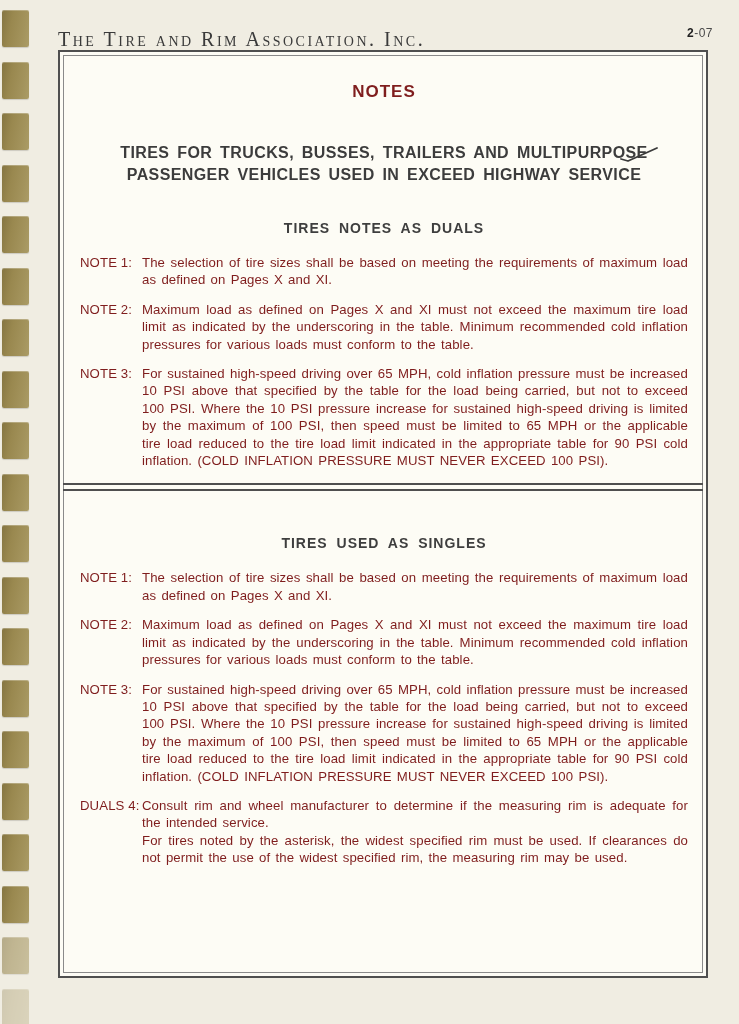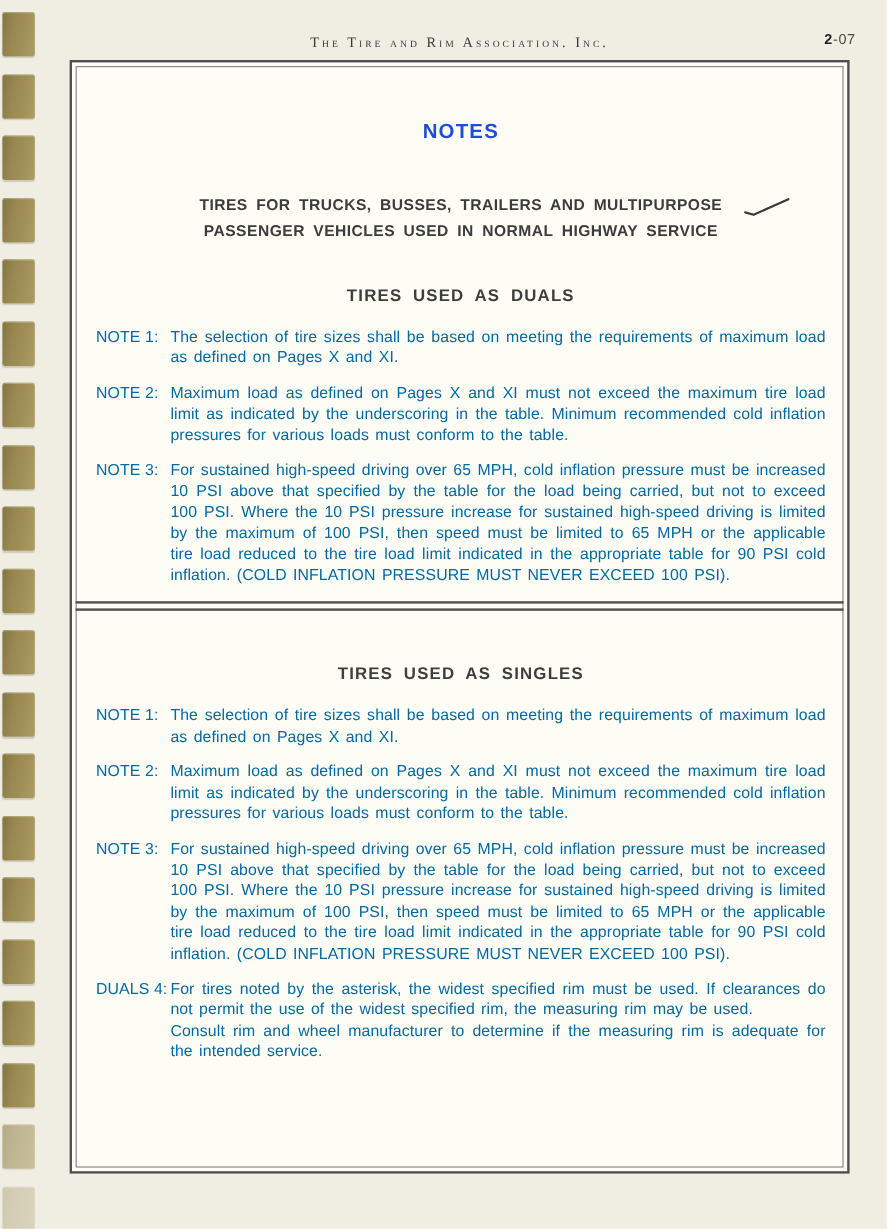--- a/index.html
+++ b/index.html
@@ -16,24 +16,24 @@
     position:absolute;left:2px;width:27px;height:37px;
     background:linear-gradient(100deg,#857541 0%,#99884f 35%,#a3935c 75%,#ab9c66 100%);
     border-radius:2px;
     box-shadow:inset 0 1px 0 rgba(255,255,255,.25), 0 1px 1px rgba(0,0,0,.15);
   }
   .binding-tab.fade1{opacity:.55;}
   .binding-tab.fade2{opacity:.3;}
 
   .running-head{
     position:absolute;left:58px;top:28px;width:650px;
-    text-align:center;
+    text-align:left;
     font-family:"Liberation Serif", serif;
     font-variant:small-caps;
-    font-size:12px;letter-spacing:2.5px;
+    font-size:20px;letter-spacing:2.5px;
     color:#3a3a3a;
   }
   .page-number{
     position:absolute;top:26px;right:26px;
     font-family:"Liberation Sans", sans-serif;
     font-size:12px;color:#4a4a4a;letter-spacing:.5px;
   }
   .page-number .pn-bold{font-weight:bold;color:#222;}
 
   .page-box{
@@ -46,50 +46,50 @@
     position:absolute;inset:3px;
     border:1px solid #8a8a8a;
     box-sizing:border-box;
   }
   .content{
     position:absolute;inset:4px;
     padding:0 14px 0 16px;
     box-sizing:border-box;
   }
   .notes-heading{
-    margin-top:44px;
+    margin-top:26px;
     text-align:center;
     font-weight:bold;font-size:17px;letter-spacing:1px;
-    color:#1d4ed8;
+    color:#7f1d1d;
   }
   .doc-title{
     position:relative;
     margin-top:40px;
     text-align:center;
-    font-weight:bold;font-size:13px;line-height:22px;
+    font-weight:bold;font-size:16px;line-height:22px;
     letter-spacing:.4px;word-spacing:3px;
     color:#3c3c3c;
   }
   .checkmark{
     position:absolute;right:28px;top:2px;width:42px;height:20px;
   }
   .section-heading{
     margin-top:34px;
     text-align:center;
     font-weight:bold;font-size:14px;letter-spacing:1px;word-spacing:4px;
     color:#3e3e3e;
   }
   .section-heading.singles{margin-top:44px;}
   .notes-list{margin-top:18px;}
   .note{
     display:flex;
     margin-bottom:12px;
     font-size:13.2px;line-height:17.4px;
     letter-spacing:.1px;
-    color:#0369a1;
+    color:#7f1d1d;
   }
   .note-label{
     width:62px;flex-shrink:0;
     white-space:nowrap;
   }
   .note-text{
     flex:1;
     text-align:justify;
     word-spacing:1.5px;
   }
@@ -130,27 +130,27 @@
 <div class="page-number"><span class="pn-bold">2</span><span>-07</span></div>
 
 <div class="page-box">
   <div class="page-box-inner"></div>
   <div class="content">
 
     <div class="notes-heading">NOTES</div>
 
     <div class="doc-title">
       <div>TIRES FOR TRUCKS, BUSSES, TRAILERS AND MULTIPURPOSE</div>
-      <div>PASSENGER VEHICLES USED IN NORMAL HIGHWAY SERVICE</div>
+      <div>PASSENGER VEHICLES USED IN EXCEED HIGHWAY SERVICE</div>
       <svg class="checkmark" viewBox="0 0 42 20">
         <path d="M3 15 L10 17 L39 4" fill="none" stroke="#3a3a3a" stroke-width="1.8" stroke-linecap="round" stroke-linejoin="round"></path>
       </svg>
     </div>
 
-    <div class="section-heading">TIRES USED AS DUALS</div>
+    <div class="section-heading">TIRES NOTES AS DUALS</div>
 
     <div class="notes-list">
       <div class="note">
         <span class="note-label">NOTE 1:</span>
         <div class="note-text">The selection of tire sizes shall be based on meeting the requirements of maximum load as defined on Pages X and XI.</div>
       </div>
       <div class="note">
         <span class="note-label">NOTE 2:</span>
         <div class="note-text">Maximum load as defined on Pages X and XI must not exceed the maximum tire load limit as indicated by the underscoring in the table. Minimum recommended cold inflation pressures for various loads must conform to the table.</div>
       </div>
@@ -173,20 +173,20 @@
         <span class="note-label">NOTE 2:</span>
         <div class="note-text">Maximum load as defined on Pages X and XI must not exceed the maximum tire load limit as indicated by the underscoring in the table. Minimum recommended cold inflation pressures for various loads must conform to the table.</div>
       </div>
       <div class="note">
         <span class="note-label">NOTE 3:</span>
         <div class="note-text">For sustained high-speed driving over 65 MPH, cold inflation pressure must be increased 10 PSI above that specified by the table for the load being carried, but not to exceed 100 PSI. Where the 10 PSI pressure increase for sustained high-speed driving is limited by the maximum of 100 PSI, then speed must be limited to 65 MPH or the applicable tire load reduced to the tire load limit indicated in the appropriate table for 90 PSI cold inflation. (COLD INFLATION PRESSURE MUST NEVER EXCEED 100 PSI).</div>
       </div>
       <div class="note">
         <span class="note-label">DUALS 4:</span>
         <div class="note-text">
+          <div>Consult rim and wheel manufacturer to determine if the measuring rim is adequate for the intended service.</div>
           <div>For tires noted by the asterisk, the widest specified rim must be used. If clearances do not permit the use of the widest specified rim, the measuring rim may be used.</div>
-          <div>Consult rim and wheel manufacturer to determine if the measuring rim is adequate for the intended service.</div>
         </div>
       </div>
     </div>
 
   </div>
 </div>
 
 </body></html>

